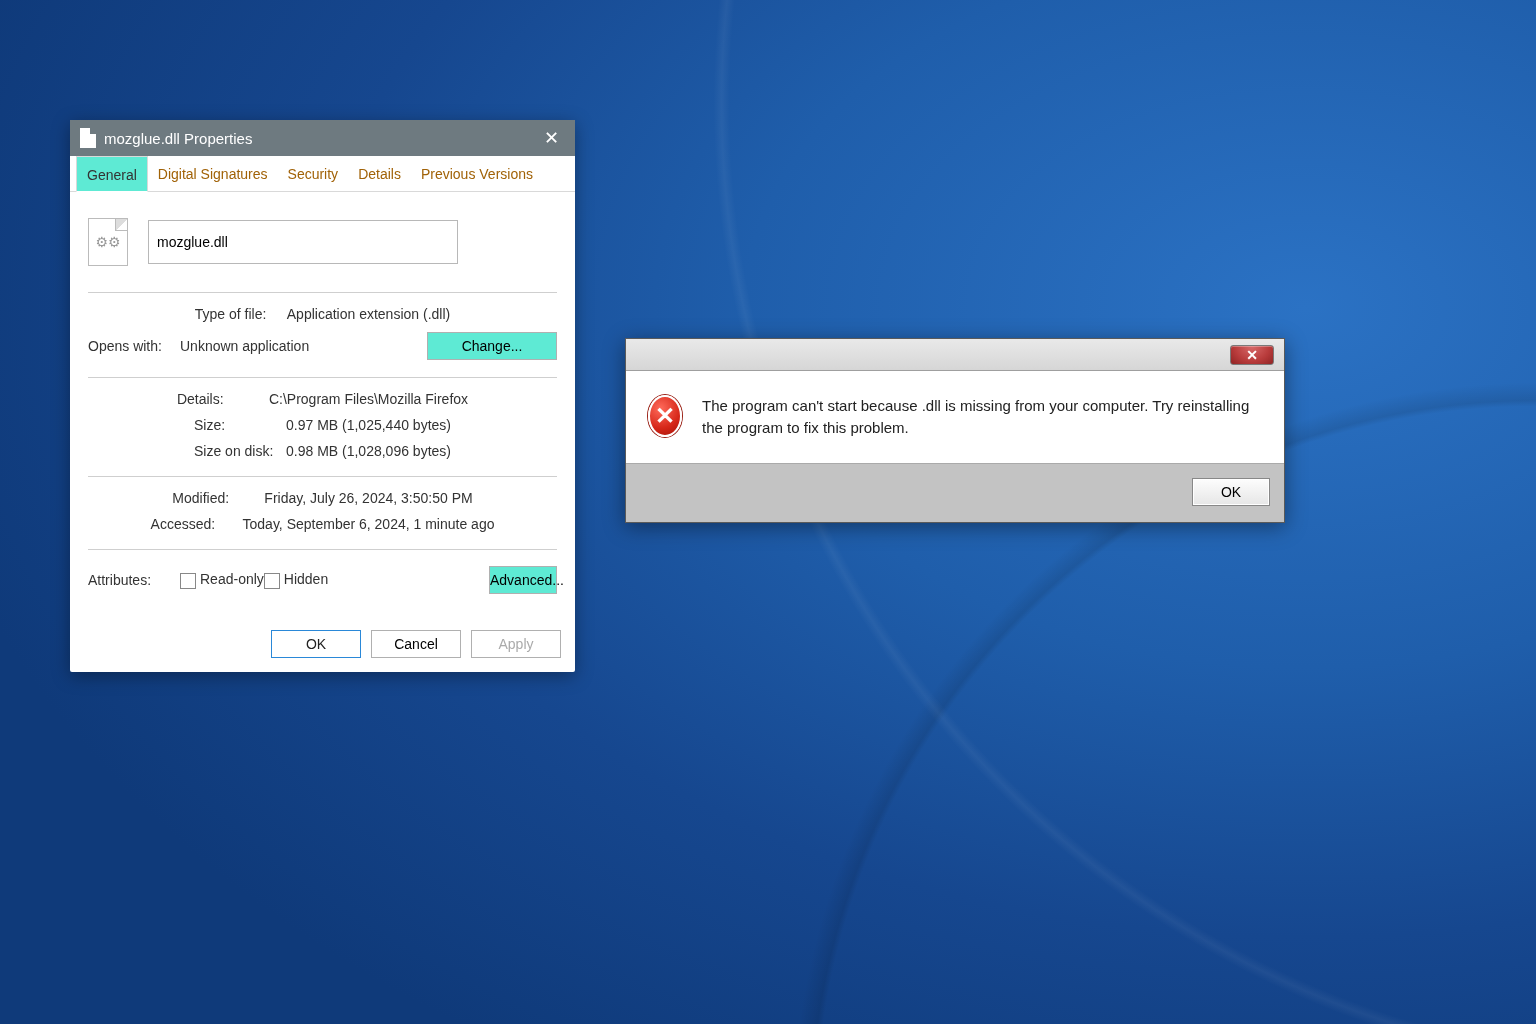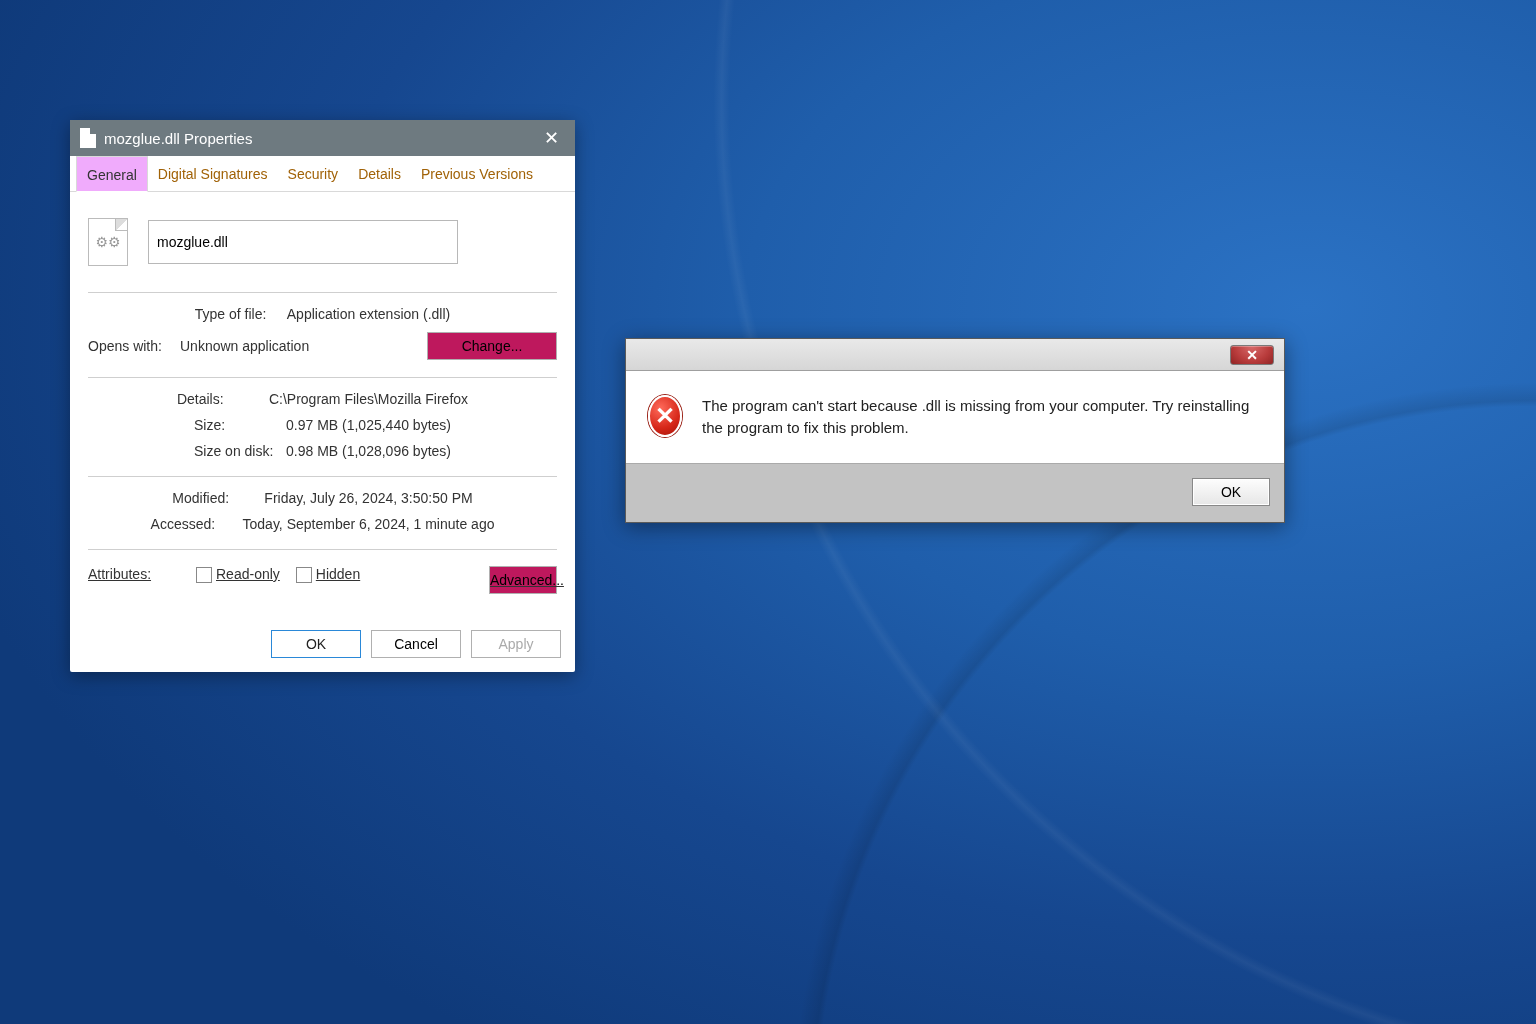--- a/index.html
+++ b/index.html
@@ -28,40 +28,40 @@
     display: flex; align-items: center; padding: 0 10px; gap: 8px;
   }
   .file-mini-icon { width: 16px; height: 20px; background: #fff; position: relative; }
   .file-mini-icon::after { content:""; position:absolute; top:0; right:0; width:6px; height:6px; background:#6e7a80; }
   .prop-title { font-size: 15px; }
   .spacer { flex: 1; }
   .close-x { font-size: 18px; padding: 0 6px; cursor: pointer; }
 
   .tab-row { display: flex; border-bottom: 1px solid #d9d9d9; padding: 0 6px; }
   .tab { padding: 10px 10px 8px 10px; font-size: 14px; color: #a16207; cursor: pointer; }
-  .tab.active { border: 1px solid #d9d9d9; border-bottom: 1px solid #fff; margin-bottom:-1px; background:#f0abfc; color:#333; }
+  .tab.active { border: 1px solid #d9d9d9; border-bottom: 1px solid #fff; margin-bottom:-1px; background:#5eead4; color:#333; }
 
   .prop-body { padding: 12px 18px 0 18px; color:#333; }
   .group { border-bottom: 1px solid #cfcfcf; padding: 8px 0 12px 0; }
   .group:last-child { border-bottom: none; }
   .row { display: flex; align-items: center; padding: 5px 0; justify-content: center; }
   .label { width: 92px; font-size: 14px; }
   .value { font-size: 14px; }
   .filename-row { display:flex; align-items:center; gap:20px; padding: 6px 0 14px 0; }
   .file-big-icon { width: 40px; height: 48px; border:1px solid #bbb; background:#fff; position:relative; }
   .file-big-icon .fold { position:absolute; top:0; right:0; width:12px; height:12px; background:linear-gradient(135deg,#ddd 50%, transparent 50%); border-left:1px solid #bbb; border-bottom:1px solid #bbb; }
   .file-big-icon .gears { position:absolute; top:50%; left:50%; transform:translate(-50%,-50%); font-size:14px; color:#999; }
   .filename-input {
     width: 310px; height: 44px; padding: 2px 8px;
     border: 1px solid #b8b8b8; font-size: 14px; font-family: inherit;
   }
-  .change-btn, .adv-btn { margin-left:auto; width:130px; height:28px; background:#be185d; border:1px solid #b0b0b0; cursor:pointer; font-family:inherit; font-size:14px; }
+  .change-btn, .adv-btn { margin-left:auto; width:130px; height:28px; background:#5eead4; border:1px solid #b0b0b0; cursor:pointer; font-family:inherit; font-size:14px; }
   .adv-btn { width:68px; }
 
-  .attrs-row { display:flex; gap:16px; padding: 16px 0 26px 0; text-decoration: underline; }
+  .attrs-row { display:flex; align-items:center; padding: 16px 0 26px 0; }
   .checkbox { width:16px; height:16px; border:1px solid #888; display:inline-block; vertical-align:middle; margin-right:4px; }
 
   .footer-btns { display:flex; gap:10px; justify-content:flex-end; padding: 10px 14px 14px 14px; }
   .footer-btns button { width:90px; height:28px; font-family:inherit; font-size:14px; background:#fff; border:1px solid #b0b0b0; cursor:pointer; }
   .footer-btns .primary { border:1px solid #2a88d8; color:#222; }
   .footer-btns .disabled { color:#aaa; cursor:default; }
 
   
   .err-dialog {
     position:absolute; left:625px; top:338px; width:660px;

